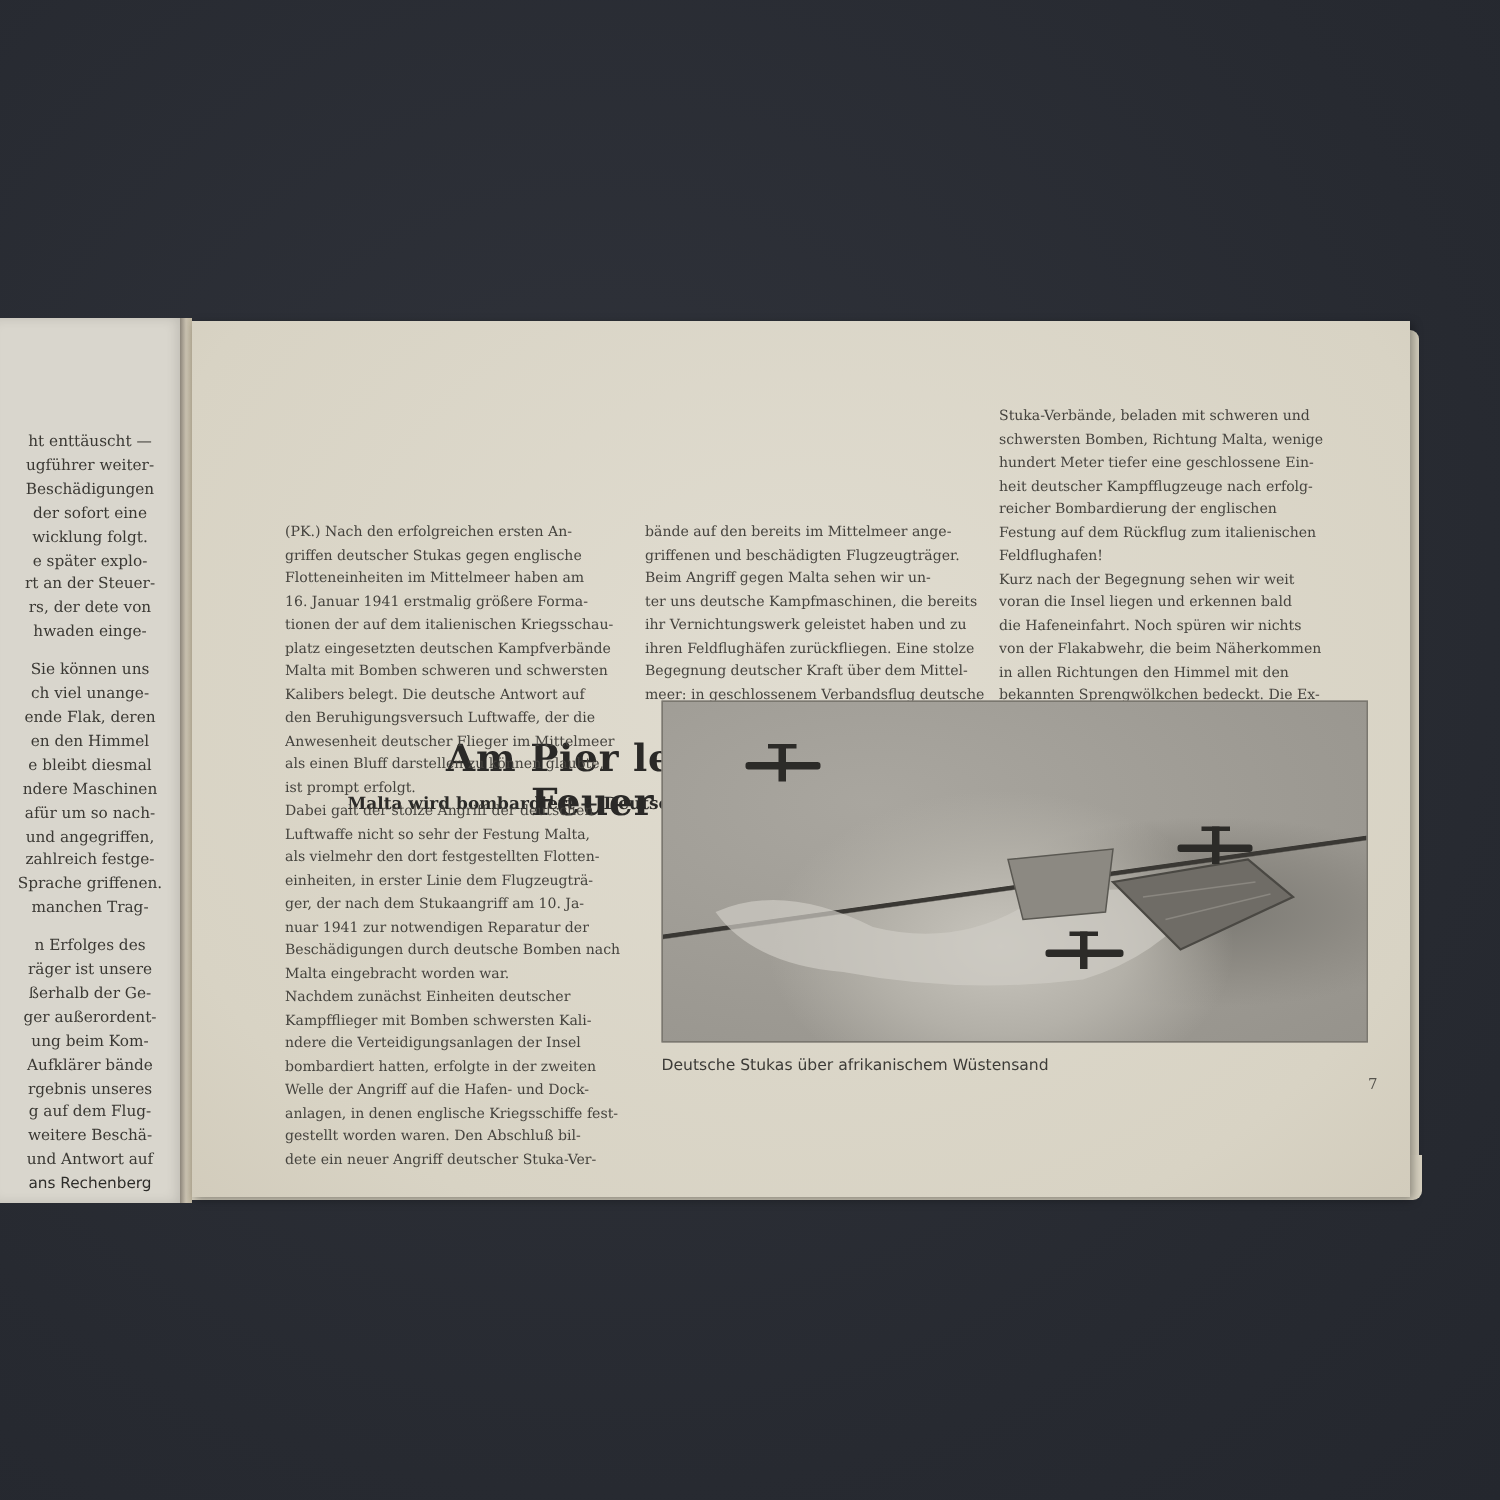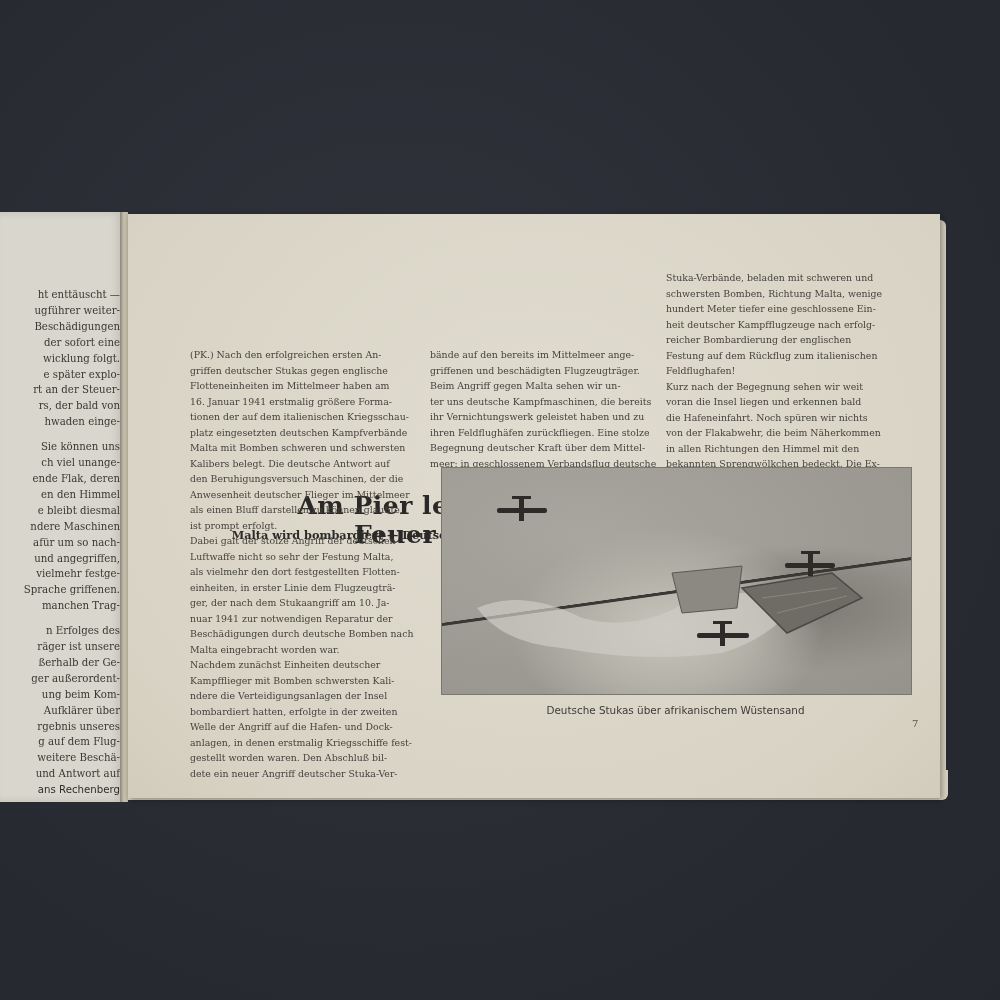--- a/index.html
+++ b/index.html
@@ -11,21 +11,21 @@
   }
   
   .left-page {
     position:absolute; left:0; top:212px; width:124px; height:590px;
     background:#d9d6cd;
     box-shadow: inset -6px 0 8px rgba(0,0,0,0.12);
   }
   .left-page .col {
     position:absolute; right:4px; top:75px; width:120px;
     font-family:"DejaVu Serif", serif; font-size:10.2px; line-height:15.9px;
-    color:#3a3833; text-align:right; white-space:nowrap; overflow:hidden;
+    color:#3a3833; text-align:center; white-space:nowrap; overflow:hidden;
   }
   .left-page .col .gap { height:9px; }
   .left-page .author { font-family:"DejaVu Sans", sans-serif; font-weight:normal; color:#2e2d2a; }
   .spine {
     position:absolute; left:120px; top:212px; width:8px; height:590px;
     background:linear-gradient(to right,#8c857a,#c9c1b0 50%,#bfb69f);
   }
   
   .right-page {
     position:absolute; left:128px; top:214px; width:812px; height:584px;
@@ -65,61 +65,61 @@
     background-image:
       linear-gradient(172deg, transparent 0 53%, #3a3834 53.2% 54%, transparent 54.3%),
       radial-gradient(ellipse at 48% 72%, #c8c5bd 0%, #b3b0a8 25%, transparent 45%),
       radial-gradient(ellipse at 78% 62%, #7c7a74 0%, #8f8c85 20%, transparent 32%),
       radial-gradient(ellipse at 30% 30%, #a9a69f 0%, #9d9a93 60%, #96938c 100%);
     border:1px solid #7a776f;
     overflow:hidden;
   }
   .photo svg { position:absolute; left:0; top:0; }
   .caption {
-    position:absolute; left:313px; top:490px; width:469px; text-align:center;
+    position:absolute; left:313px; top:490px; width:469px; text-align:left;
     font-family:"DejaVu Sans", sans-serif; font-size:10.4px; color:#3c3b37;
   }
   .page-number {
     position:absolute; left:784px; top:504px;
     font-family:"DejaVu Serif", serif; font-size:10px; color:#55534d;
   }
 </style>
 </head>
 <body>
 
 <div class="left-page">
   <div class="col">
     <div>ht enttäuscht —</div>
     <div>ugführer weiter-</div>
     <div>Beschädigungen</div>
     <div>der sofort eine</div>
     <div>wicklung folgt.</div>
     <div>e später explo-</div>
     <div>rt an der Steuer-</div>
-    <div>rs, der bald von</div>
+    <div>rs, der dete von</div>
     <div>hwaden einge-</div>
     <div class="gap"></div>
     <div>Sie können uns</div>
     <div>ch viel unange-</div>
     <div>ende Flak, deren</div>
     <div>en den Himmel</div>
     <div>e bleibt diesmal</div>
     <div>ndere Maschinen</div>
     <div>afür um so nach-</div>
     <div>und angegriffen,</div>
-    <div>vielmehr festge-</div>
+    <div>zahlreich festge-</div>
     <div>Sprache griffenen.</div>
     <div>manchen Trag-</div>
     <div class="gap"></div>
     <div>n Erfolges des</div>
     <div>räger ist unsere</div>
     <div>ßerhalb der Ge-</div>
     <div>ger außerordent-</div>
     <div>ung beim Kom-</div>
-    <div>Aufklärer über</div>
+    <div>Aufklärer bände</div>
     <div>rgebnis unseres</div>
     <div>g auf dem Flug-</div>
     <div>weitere Beschä-</div>
     <div>und Antwort auf</div>
     <div class="author">ans Rechenberg</div>
   </div>
 </div>
 <div class="spine"></div>
 
 <div class="page-under2"></div>
@@ -131,38 +131,38 @@
 
   <div class="col col1">
     <div>(PK.) Nach den erfolgreichen ersten An-</div>
     <div>griffen deutscher Stukas gegen englische</div>
     <div>Flotteneinheiten im Mittelmeer haben am</div>
     <div>16. Januar 1941 erstmalig größere Forma-</div>
     <div>tionen der auf dem italienischen Kriegsschau-</div>
     <div>platz eingesetzten deutschen Kampfverbände</div>
     <div>Malta mit Bomben schweren und schwersten</div>
     <div>Kalibers belegt. Die deutsche Antwort auf</div>
-    <div>den Beruhigungsversuch Maschinen, der die</div>
+    <div>den Beruhigungsversuch Luftwaffe, der die</div>
     <div>Anwesenheit deutscher Flieger im Mittelmeer</div>
     <div>als einen Bluff darstellen zu können glaubte,</div>
     <div>ist prompt erfolgt.</div>
     <div>  Dabei galt der stolze Angriff der deutschen</div>
     <div>Luftwaffe nicht so sehr der Festung Malta,</div>
     <div>als vielmehr den dort festgestellten Flotten-</div>
     <div>einheiten, in erster Linie dem Flugzeugträ-</div>
     <div>ger, der nach dem Stukaangriff am 10. Ja-</div>
     <div>nuar 1941 zur notwendigen Reparatur der</div>
     <div>Beschädigungen durch deutsche Bomben nach</div>
     <div>Malta eingebracht worden war.</div>
     <div>  Nachdem zunächst Einheiten deutscher</div>
     <div>Kampfflieger mit Bomben schwersten Kali-</div>
     <div>ndere die Verteidigungsanlagen der Insel</div>
     <div>bombardiert hatten, erfolgte in der zweiten</div>
     <div>Welle der Angriff auf die Hafen- und Dock-</div>
-    <div>anlagen, in denen erstmalig Kriegsschiffe fest-</div>
+    <div>anlagen, in denen englische Kriegsschiffe fest-</div>
     <div>gestellt worden waren. Den Abschluß bil-</div>
     <div>dete ein neuer Angriff deutscher Stuka-Ver-</div>
   </div>
 
   <div class="col col2">
     <div>bände auf den bereits im Mittelmeer ange-</div>
     <div>griffenen und beschädigten Flugzeugträger.</div>
     <div>  Beim Angriff gegen Malta sehen wir un-</div>
     <div>ter uns deutsche Kampfmaschinen, die bereits</div>
     <div>ihr Vernichtungswerk geleistet haben und zu</div>

